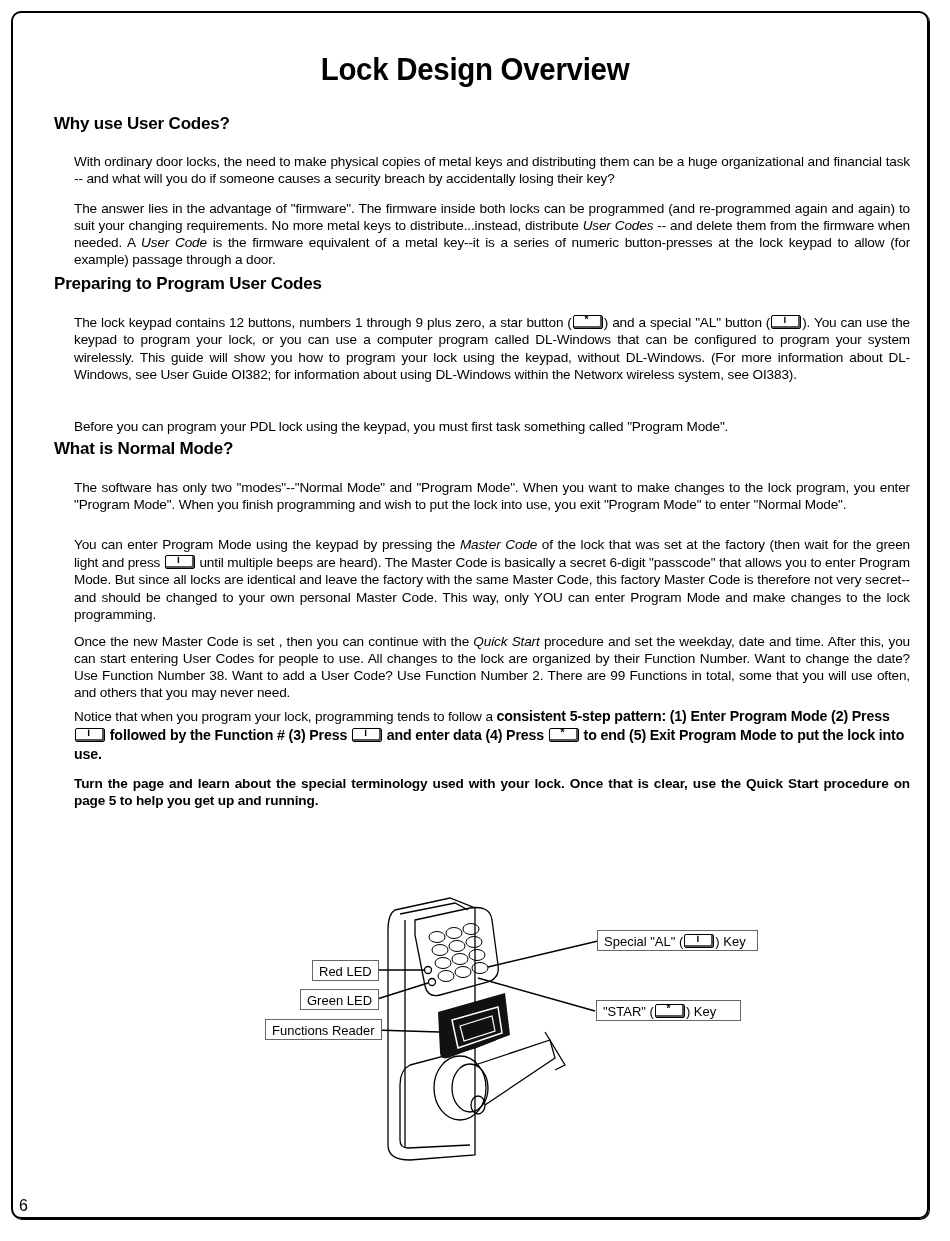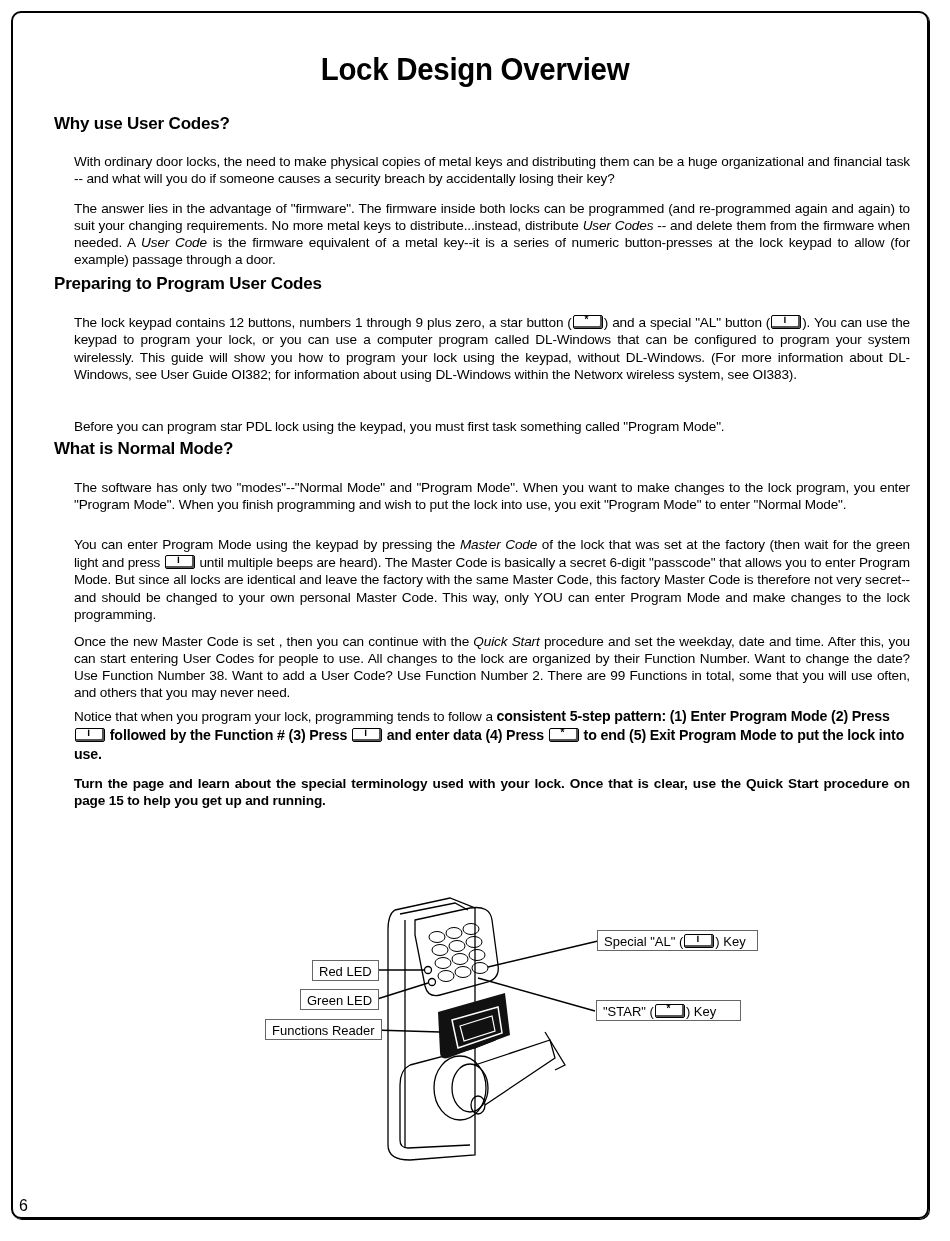--- a/index.html
+++ b/index.html
@@ -31,28 +31,28 @@
 <div class="title">Lock Design Overview</div>
 
 <div class="content">
 
   <h2 style="top:114px">Why use User Codes?</h2>
   <p style="top:137px">With ordinary door locks, the need to make physical copies of metal keys and distributing them can be a huge organizational and financial task -- and what will you do if someone causes a security breach by accidentally losing their key?</p>
   <p style="top:184px"><span>The answer lies in the advantage of "firmware".  The firmware inside both locks can be programmed (and re-programmed again and again) to suit your changing requirements.  No more metal keys to distribute...instead, distribute </span><i>User Codes</i><span> -- and delete them from the firmware when needed.  A </span><i>User Code</i><span> is the firmware equivalent of a metal key--it is a series of numeric button-presses at the </span><span>lock</span><span> keypad to allow (for example) passage through a door.</span></p>
 
   <h2 style="top:274px">Preparing to Program User Codes</h2>
   <p style="top:298px; line-height:17.3px"><span>The </span><span>lock</span><span> keypad contains 12 buttons, numbers 1 through 9 plus zero, a star button (</span><span class="key"><span>*</span></span><span>) and a special "AL" button (</span><span class="key"><span>i</span></span><span>).  You can use the keypad to program your lock, or you can use a computer program called DL-Windows that can be configured to program your system wirelessly.  This guide will show you how to program your lock using the keypad, without DL-Windows.  (For more information about DL-Windows, see User Guide OI382; for information about using DL-Windows within the Networx wireless system, see OI383).</span></p>
-  <p style="top:402px"><span>Before you can program star </span><span>PDL</span><span> lock using the keypad, you must first task something called "Program Mode".</span></p>
+  <p style="top:402px"><span>Before you can program your </span><span>PDL</span><span> lock using the keypad, you must first task something called "Program Mode".</span></p>
 
   <h2 style="top:439px">What is Normal Mode?</h2>
   <p style="top:463px">The software has only two "modes"--"Normal Mode" and "Program Mode".  When you want to make changes to the lock program, you enter "Program Mode".  When you finish programming and wish to put the lock into use, you exit "Program Mode" to enter "Normal Mode".</p>
   <p style="top:520px; line-height:17.6px"><span>You can enter Program Mode using the keypad by pressing the </span><i>Master Code</i><span> of the lock that was set at the factory (then wait for the green light and press </span><span class="key"><span>i</span></span><span> until multiple beeps are heard).  The Master Code is basically a secret 6-digit "passcode" that allows you to enter Program Mode.  But since all locks are identical and leave the factory with the same Master Code, this factory Master Code is therefore not very secret--and should be changed to your own personal Master Code.  This way, only YOU can enter Program Mode and make changes to the lock programming.</span></p>
   <p style="top:617px"><span>Once the new Master Code is set , then you can continue with the </span><i>Quick Start</i><span> procedure and set the weekday, date and time.  After this, you can start entering User Codes for people to use.  All changes to the lock are organized by their Function Number.  Want to change the date?  Use Function Number 38.  Want to add a User Code?  Use Function Number 2.  There are 99 Functions in total, some that you will use often, and others that you may never need.</span></p>
   <p style="top:691px; line-height:19px; text-align:left"><span>Notice that when you program your lock, programming tends to follow a </span><span class="sb">consistent 5-step pattern:  (1) Enter Program Mode (2) Press </span><span class="key"><span>i</span></span><span class="sb"> followed by the Function #  (3) Press </span><span class="key"><span>i</span></span><span class="sb"> and enter data  (4) Press </span><span class="key"><span>*</span></span><span class="sb"> to end  (5) Exit Program Mode to put the lock into use.</span></p>
-  <p style="top:759px; font-weight:bold">Turn the page and learn about the special terminology used with your lock.  Once that is clear, use the Quick Start procedure on page 15 to help you get up and running.</p>
+  <p style="top:759px; font-weight:bold">Turn the page and learn about the special terminology used with your lock.  Once that is clear, use the Quick Start procedure on page 5 to help you get up and running.</p>
 </div>
 
 <svg class="diagram" width="500" height="275" viewBox="0 0 500 275">
   <g fill="none" stroke="#000" stroke-width="1.3">
 
     <path d="M135 20 L190 8 L215 18 L215 265 L150 270 Q128 270 128 255 L128 40 Q128 24 135 20 Z"></path>
     <path d="M140 24 L195 13 L208 20"></path>
     <path d="M145 30 L145 258"></path>
 
     <path d="M155 30 L210 18 Q230 15 232 30 L238 75 Q240 88 228 92 L180 105 Q168 108 165 96 L155 45 Z"></path>

